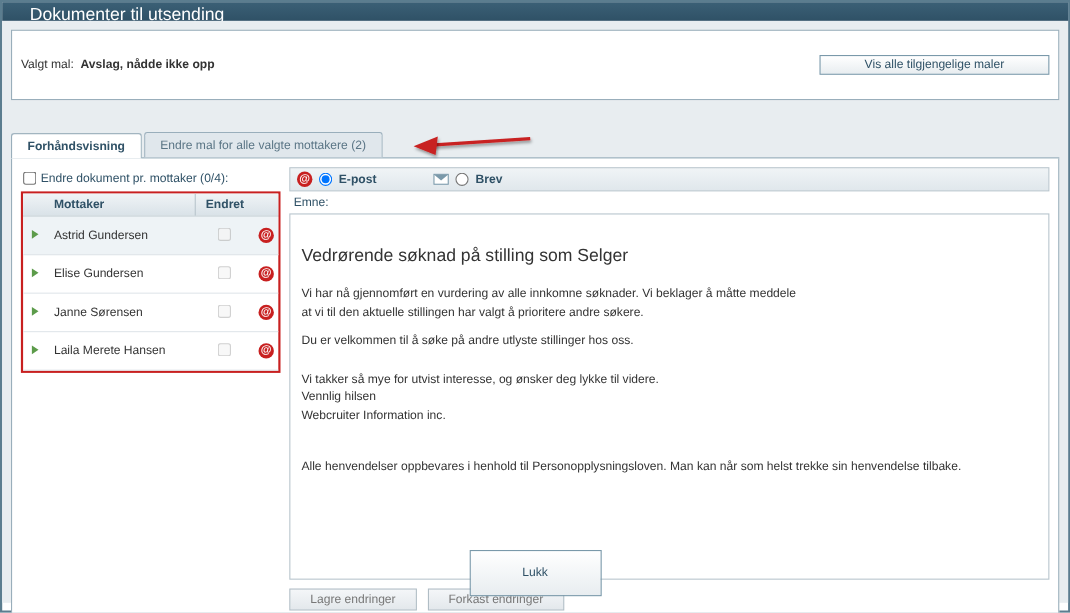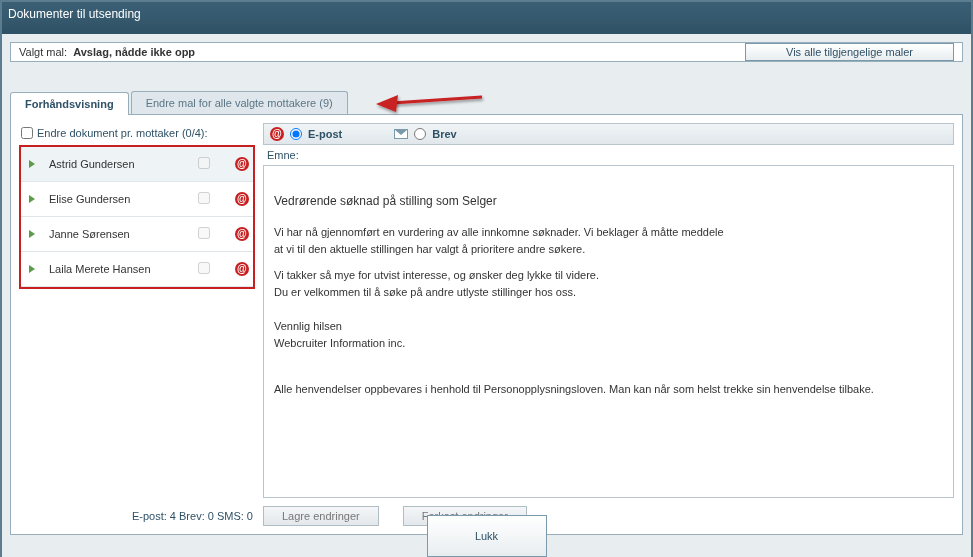--- a/index.html
+++ b/index.html
@@ -14,35 +14,35 @@
     .window {
       width: 973px;
       height: 557px;
       background: #ffffff;
       border: 2px solid #5b7d8f;
       position: relative;
     }
     .titlebar {
       background: linear-gradient(to bottom, #3b6076, #2f5166);
       color: #ffffff;
-      padding: 4px 6px;
-      font-size: 12px;
-      height: 32px;
+      padding: 4px 25px;
+      font-size: 16px;
+      height: 17px;
       line-height: 16px;
     }
     .content {
       padding: 8px;
       background: #e8edf0;
       height: calc(100% - 24px);
       position: relative;
     }
     .template-bar {
       background: #ffffff;
       border: 1px solid #99aebb;
-      padding: 0 8px;
+      padding: 22px 8px;
       display: flex;
       justify-content: space-between;
       align-items: center;
       margin-bottom: 12px;
       gap: 27px;
     }
     .template-label { color: #333; }
     .template-label b { font-weight: bold; }
     .btn-all-templates {
       background: linear-gradient(to bottom, #ffffff, #e8edf0);
@@ -205,28 +205,28 @@
       flex: 1;
       border: 1px solid #b8c5cd;
       background: #ffffff;
       padding: 10px;
       color: #333;
       font-size: 11px;
       line-height: 1.5;
       overflow: auto;
     }
     .body-editor h2 {
-      font-size: 12px;
+      font-size: 16px;
       color: #333;
       margin: 16px 0 14px 0;
       font-weight: normal;
     }
     .action-buttons {
       display: flex;
-      gap: 24px;
+      gap: 10px;
       padding-top: 8px;
     }
     .btn-gray {
       background: linear-gradient(to bottom, #f4f6f8, #e3e8ec);
       border: 1px solid #b0bdc5;
       color: #777;
       padding: 3px 18px;
       font-size: 11px;
       cursor: pointer;
     }
@@ -277,41 +277,47 @@
     <div class="template-bar">
       <div class="template-label">
         <span>Valgt mal:</span>
         &nbsp;<b>Avslag, nådde ikke opp</b>
       </div>
       <button class="btn-all-templates">Vis alle tilgjengelige maler</button>
     </div>
 
     <div class="tabs">
       <div class="tab active">Forhåndsvisning</div>
-      <div class="tab">Endre mal for alle valgte mottakere (9)</div>
+      <div class="tab">Endre mal for alle valgte mottakere (2)</div>
       <svg class="arrow-annotation" width="120" height="38">
         <defs>
           <filter id="sh" x="-20%" y="-20%" width="150%" height="200%">
             <feDropShadow dx="1" dy="2" stdDeviation="1.5" flood-color="rgba(0,0,0,0.4)"></feDropShadow>
           </filter>
         </defs>
         <line x1="110" y1="16" x2="20" y2="22" stroke="#c82020" stroke-width="3" filter="url(#sh)"></line>
         <polygon points="4,23 26,14 24,31" fill="#c82020" filter="url(#sh)"></polygon>
       </svg>
     </div>
 
     <div class="main-area">
 
       <div class="left-panel">
         <label class="edit-per-label">
           <input type="checkbox" style="">
           <span>Endre dokument pr. mottaker (0/4):</span>
         </label>
 
         <div class="recipient-box">
+          <div class="recipient-header">
+            <div class="col-arrow"></div>
+            <div class="col-name">Mottaker</div>
+            <div class="col-endret">Endret</div>
+            <div class="col-at"></div>
+          </div>
 
           <div class="recipient-row selected">
             <div class="col-arrow"><span class="arrow-tri"></span></div>
             <div class="col-name">Astrid Gundersen</div>
             <div class="col-endret"><input type="checkbox" disabled="" style=""></div>
             <div class="col-at"><span class="at-icon">@</span></div>
           </div>
           <div class="recipient-row">
             <div class="col-arrow"><span class="arrow-tri"></span></div>
             <div class="col-name">Elise Gundersen</div>
@@ -325,21 +331,20 @@
             <div class="col-at"><span class="at-icon">@</span></div>
           </div>
           <div class="recipient-row">
             <div class="col-arrow"><span class="arrow-tri"></span></div>
             <div class="col-name">Laila Merete Hansen</div>
             <div class="col-endret"><input type="checkbox" disabled="" style=""></div>
             <div class="col-at"><span class="at-icon">@</span></div>
           </div>
         </div>
 
-        <div class="stats">E-post: 4    Brev: 0    SMS: 0</div>
       </div>
 
       <div class="right-panel">
         <div class="send-type-bar">
           <span class="at-icon">@</span>
           <input type="radio" name="sendtype" checked="" style="">
           <span>E-post</span>
           <span style="width:40px;"></span>
           <span class="letter-icon"></span>
           <input type="radio" name="sendtype" style="">
@@ -347,22 +352,22 @@
         </div>
 
         <div class="subject-row">
           <span class="subject-label">Emne:</span>
         </div>
 
         <div class="body-editor">
           <h2>Vedrørende søknad på stilling som Selger</h2>
           <div>Vi har nå gjennomført en vurdering av alle innkomne søknader. Vi beklager å måtte meddele</div>
           <div style="margin-bottom:10px;">at vi til den aktuelle stillingen har valgt å prioritere andre søkere.</div>
+          <div style="margin-bottom:18px;">Du er velkommen til å søke på andre utlyste stillinger hos oss.</div>
           <div>Vi takker så mye for utvist interesse, og ønsker deg lykke til videre.</div>
-          <div style="margin-bottom:18px;">Du er velkommen til å søke på andre utlyste stillinger hos oss.</div>
           <div>Vennlig hilsen</div>
           <div style="margin-bottom:30px;">Webcruiter Information inc.</div>
           <div>Alle henvendelser oppbevares i henhold til Personopplysningsloven. Man kan når som helst trekke sin henvendelse tilbake.</div>
         </div>
 
         <div class="action-buttons">
           <button class="btn-gray">Lagre endringer</button>
           <button class="btn-gray">Forkast endringer</button>
         </div>
       </div>

